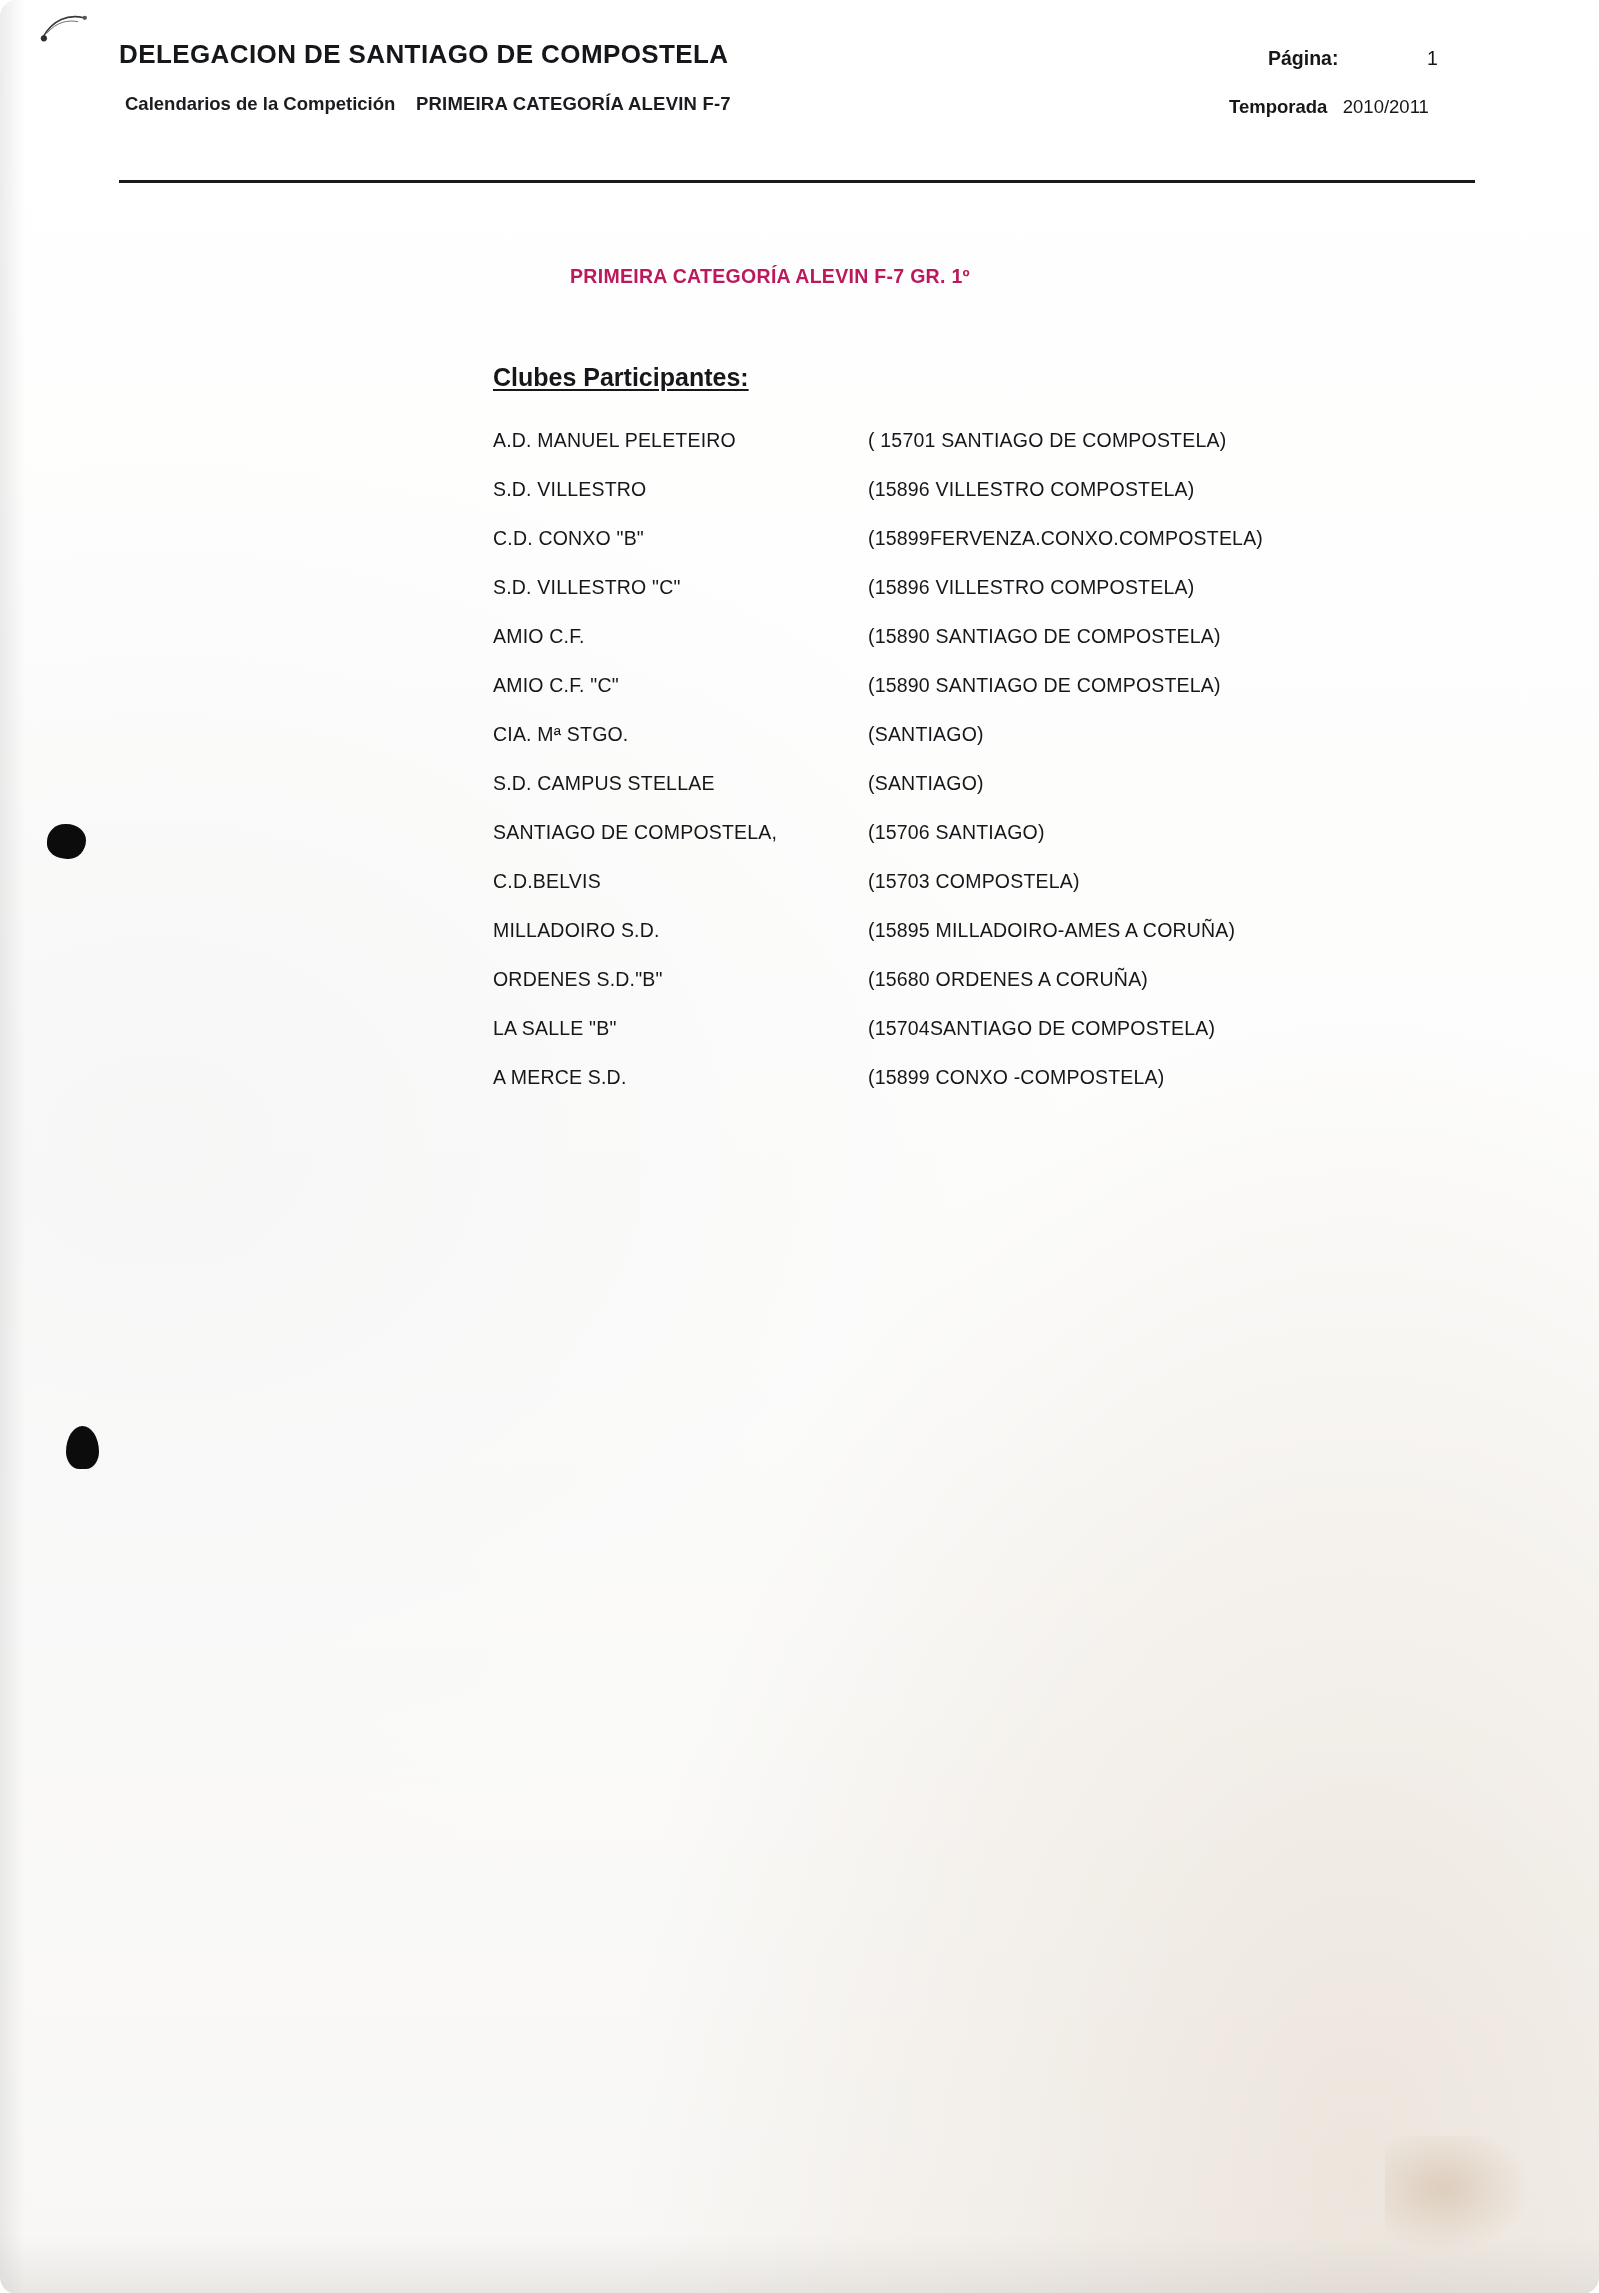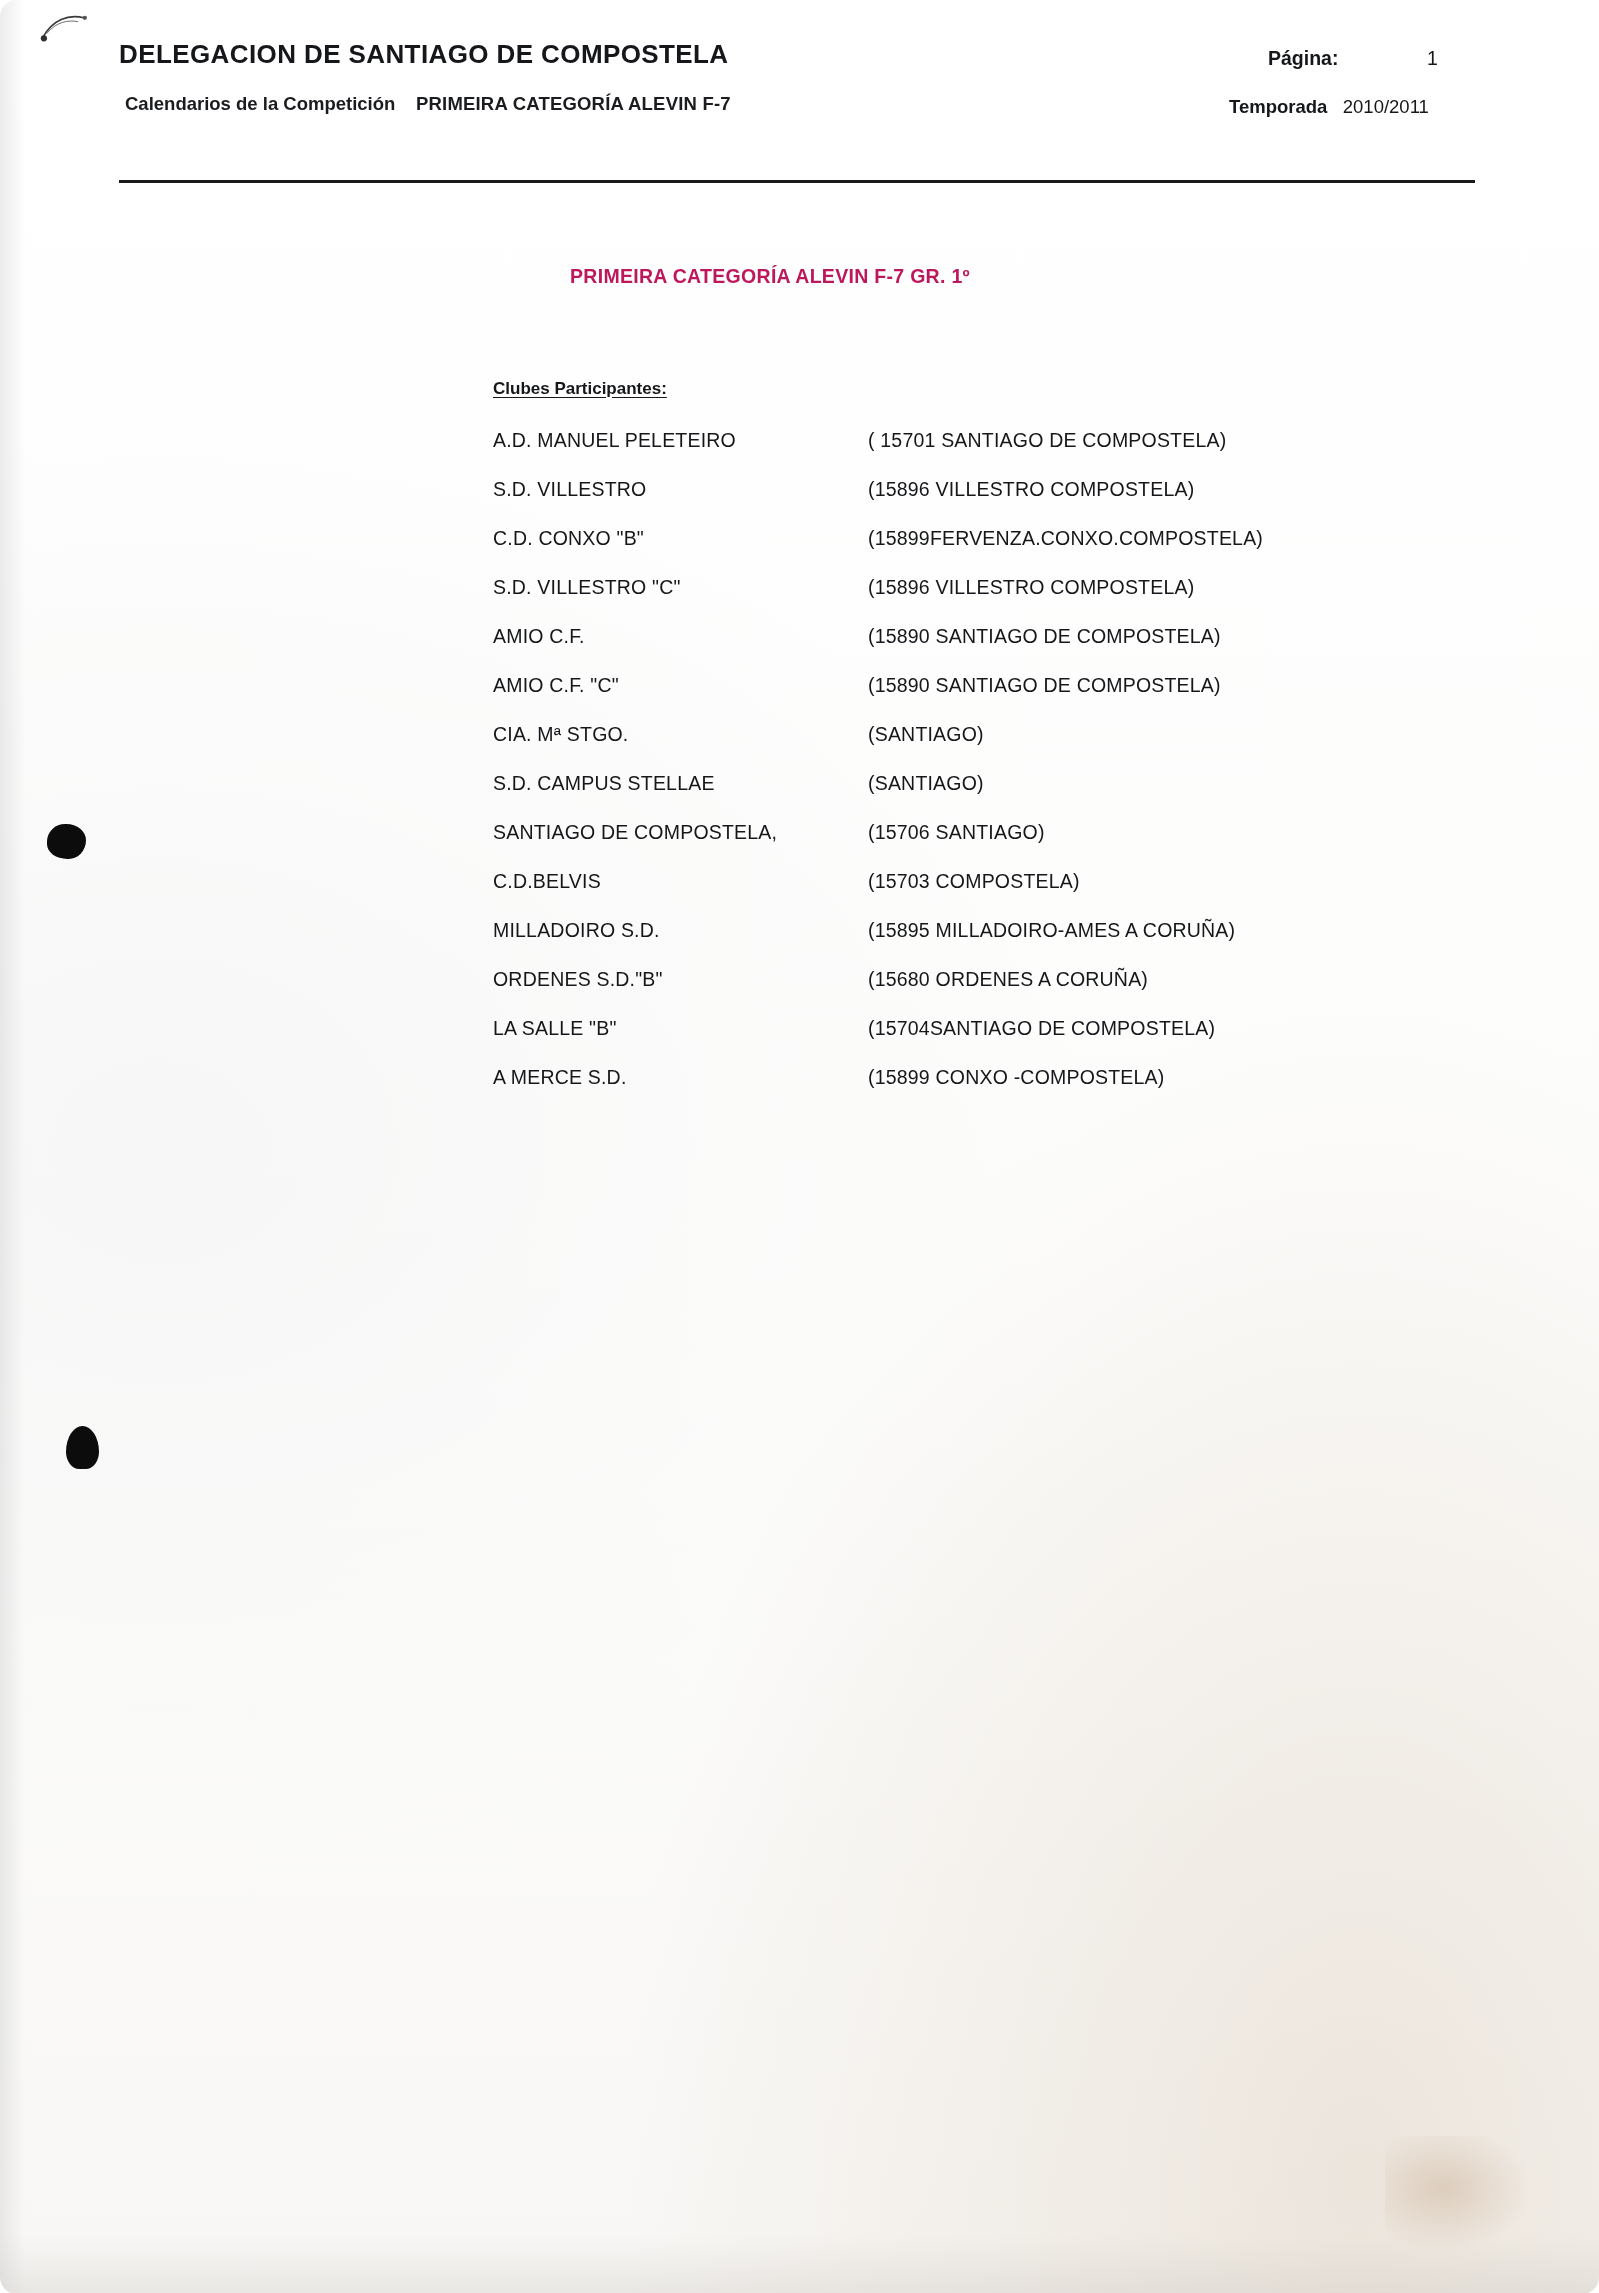--- a/index.html
+++ b/index.html
@@ -113,22 +113,22 @@
     top: 265px;
     font-size: 19.5px;
     font-weight: bold;
     letter-spacing: 0.3px;
     color: #be185d;
     margin-left: 16px;
   }
   .clubs-heading {
     position: absolute;
     left: 493px;
-    top: 379px;
-    font-size: 17px;
+    top: 363px;
+    font-size: 25px;
     font-weight: bold;
     color: #15171a;
     text-decoration: underline;
     text-underline-offset: 2.9px;
   }
 
   .clubs-list {
     position: absolute;
     left: 493px;
     top: 429px;

